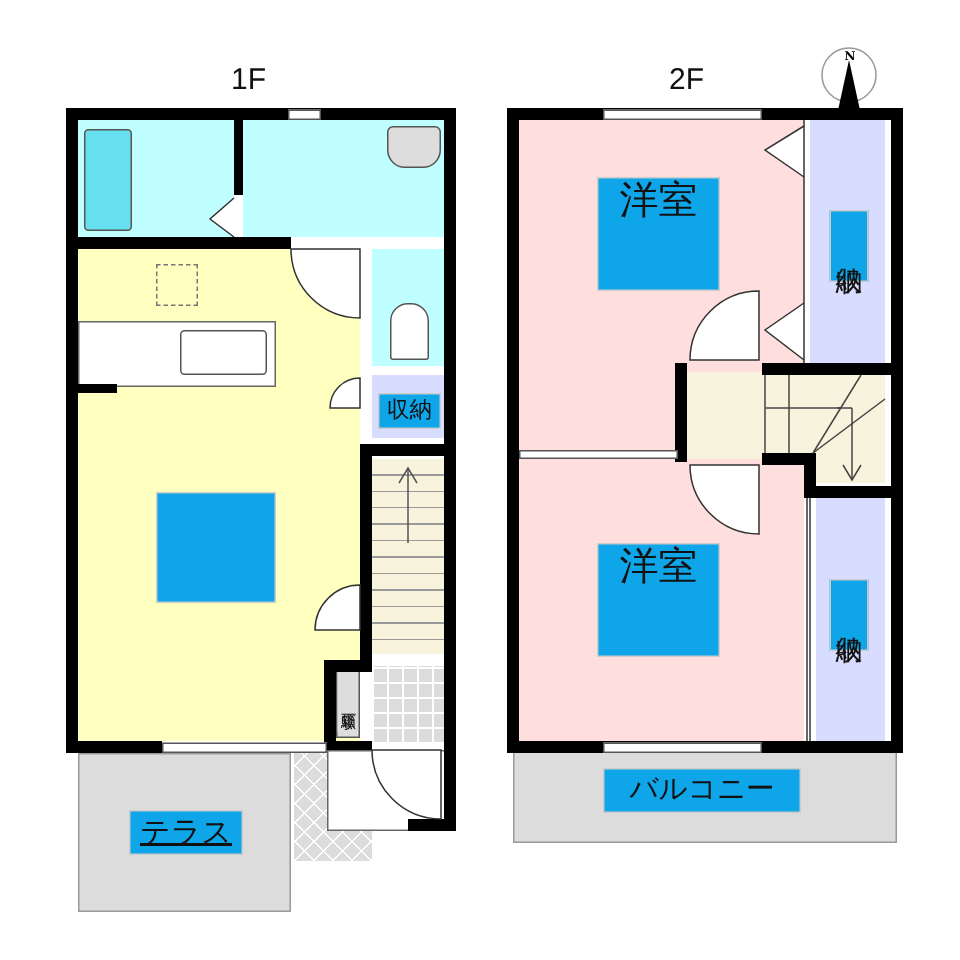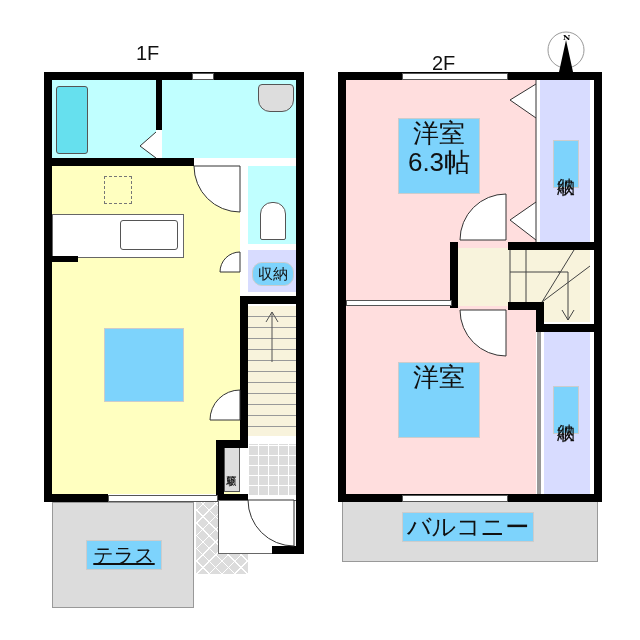--- a/index.html
+++ b/index.html
@@ -1,27 +1,27 @@
 <!DOCTYPE html>
 <html><head>
 <meta charset="utf-8">
 <style>
   html,body{margin:0;padding:0;background:#fff;}
   body{width:640px;height:640px;position:relative;overflow:hidden;font-family:"Liberation Sans","DejaVu Sans",sans-serif;}
   .abs{position:absolute;}
   .wall{position:absolute;background:#000;}
   .floor-label{position:absolute;font-size:20px;color:#111;}
-  .room-label{position:absolute;background:#7dd3fc;border:1px solid #ccc;text-align:center;color:#111;line-height:1.1;}
+  .room-label{position:absolute;background:#0ea5e9;border:1px solid #ccc;text-align:center;color:#111;line-height:1.1;}
   svg{position:absolute;left:0;top:0;}
 </style>
 </head>
 <body>
 
-<div class="floor-label" style="left:136px;top:42px;">1F</div>
-<div class="floor-label" style="left:432px;top:42px;margin-top:10px;">2F</div>
+<div class="floor-label" style="left:154px;top:42px;">1F</div>
+<div class="floor-label" style="left:446px;top:42px;">2F</div>
 
 <svg width="640" height="640" style="pointer-events:none;">
   <circle cx="566" cy="50" r="18" fill="#fff" stroke="#999" stroke-width="1"></circle>
   <polygon points="566,40 559,72 573,72" fill="#000"></polygon>
   <text x="563" y="40" font-size="8" font-family="DejaVu Serif, serif" font-weight="bold">N</text>
 </svg>
 
 <div>
 
   <div class="abs" style="left:52px;top:502px;width:140px;height:104px;background:#dcdcdc;border:1px solid #999;"></div>
@@ -70,21 +70,21 @@
     <path d="M240,390 A30,30 0 0 0 210,420 L240,420 Z" fill="#fff" stroke="#333" stroke-width="1"></path>
     <path d="M240,252 A20,20 0 0 0 220,272 L240,272 Z" fill="#fff" stroke="#333" stroke-width="1"></path>
     <path d="M248,500 A46,46 0 0 0 294,546 L294,500 Z" fill="#fff" stroke="#333" stroke-width="1"></path>
     <polyline points="156,132 140,146 156,158" fill="#fff" stroke="#333"></polyline>
     <line x1="272" y1="312" x2="272" y2="362" stroke="#555"></line>
     <polyline points="266,322 272,312 278,322" fill="none" stroke="#555"></polyline>
   </svg>
 
   <div class="room-label" style="left:104px;top:328px;width:78px;height:72px;font-size:26px;">
   </div>
-  <div class="room-label" style="left:252px;top:262px;width:40px;height:22px;font-size:15px;line-height:22px;border-radius:10px;">収納</div>
+  <div class="room-label" style="left:252px;top:262px;width:40px;height:22px;font-size:15px;line-height:22px;">収納</div>
   <div class="room-label" style="left:225px;top:448px;width:12px;height:40px;font-size:10px;writing-mode:vertical-rl;line-height:12px;border:none;background:#ddd;">下駄箱</div>
   <div class="room-label" style="left:86px;top:540px;width:74px;height:28px;font-size:20px;line-height:28px;text-decoration:underline;">テラス</div>
 </div>
 
 <div>
   <div class="abs" style="left:342px;top:500px;width:254px;height:60px;background:#dcdcdc;border:1px solid #999;"></div>
   <div class="abs" style="left:346px;top:80px;width:190px;height:222px;background:#ffdede;"></div>
   <div class="abs" style="left:540px;top:80px;width:50px;height:162px;background:#d8dcff;"></div>
   <div class="abs" style="left:458px;top:248px;width:132px;height:74px;background:#f8f3dc;"></div>
   <div class="abs" style="left:346px;top:306px;width:190px;height:188px;background:#ffdede;"></div>
@@ -118,21 +118,20 @@
       <line x1="542" y1="302" x2="574" y2="250"></line>
       <line x1="542" y1="302" x2="590" y2="266"></line>
       <line x1="558" y1="272" x2="568" y2="272"></line>
       <line x1="568" y1="272" x2="568" y2="320"></line>
       <polyline points="562,310 568,320 574,310"></polyline>
     </g>
   </svg>
 
   <div class="room-label" style="left:398px;top:118px;width:80px;height:74px;font-size:26px;">
     <div>洋室</div>
-    <div>6.3帖</div>
   </div>
   <div class="room-label" style="left:553px;top:140px;width:24px;height:46px;font-size:18px;writing-mode:vertical-rl;line-height:24px;">収納</div>
   <div class="room-label" style="left:398px;top:362px;width:80px;height:74px;font-size:26px;">
     <div>洋室</div>
   </div>
   <div class="room-label" style="left:553px;top:386px;width:24px;height:46px;font-size:18px;writing-mode:vertical-rl;line-height:24px;">収納</div>
-  <div class="room-label" style="left:402px;top:512px;width:130px;height:28px;font-size:24px;line-height:28px;">バルコニー</div>
+  <div class="room-label" style="left:402px;top:512px;width:130px;height:28px;font-size:19px;line-height:28px;">バルコニー</div>
 </div>
 
 </body></html>

